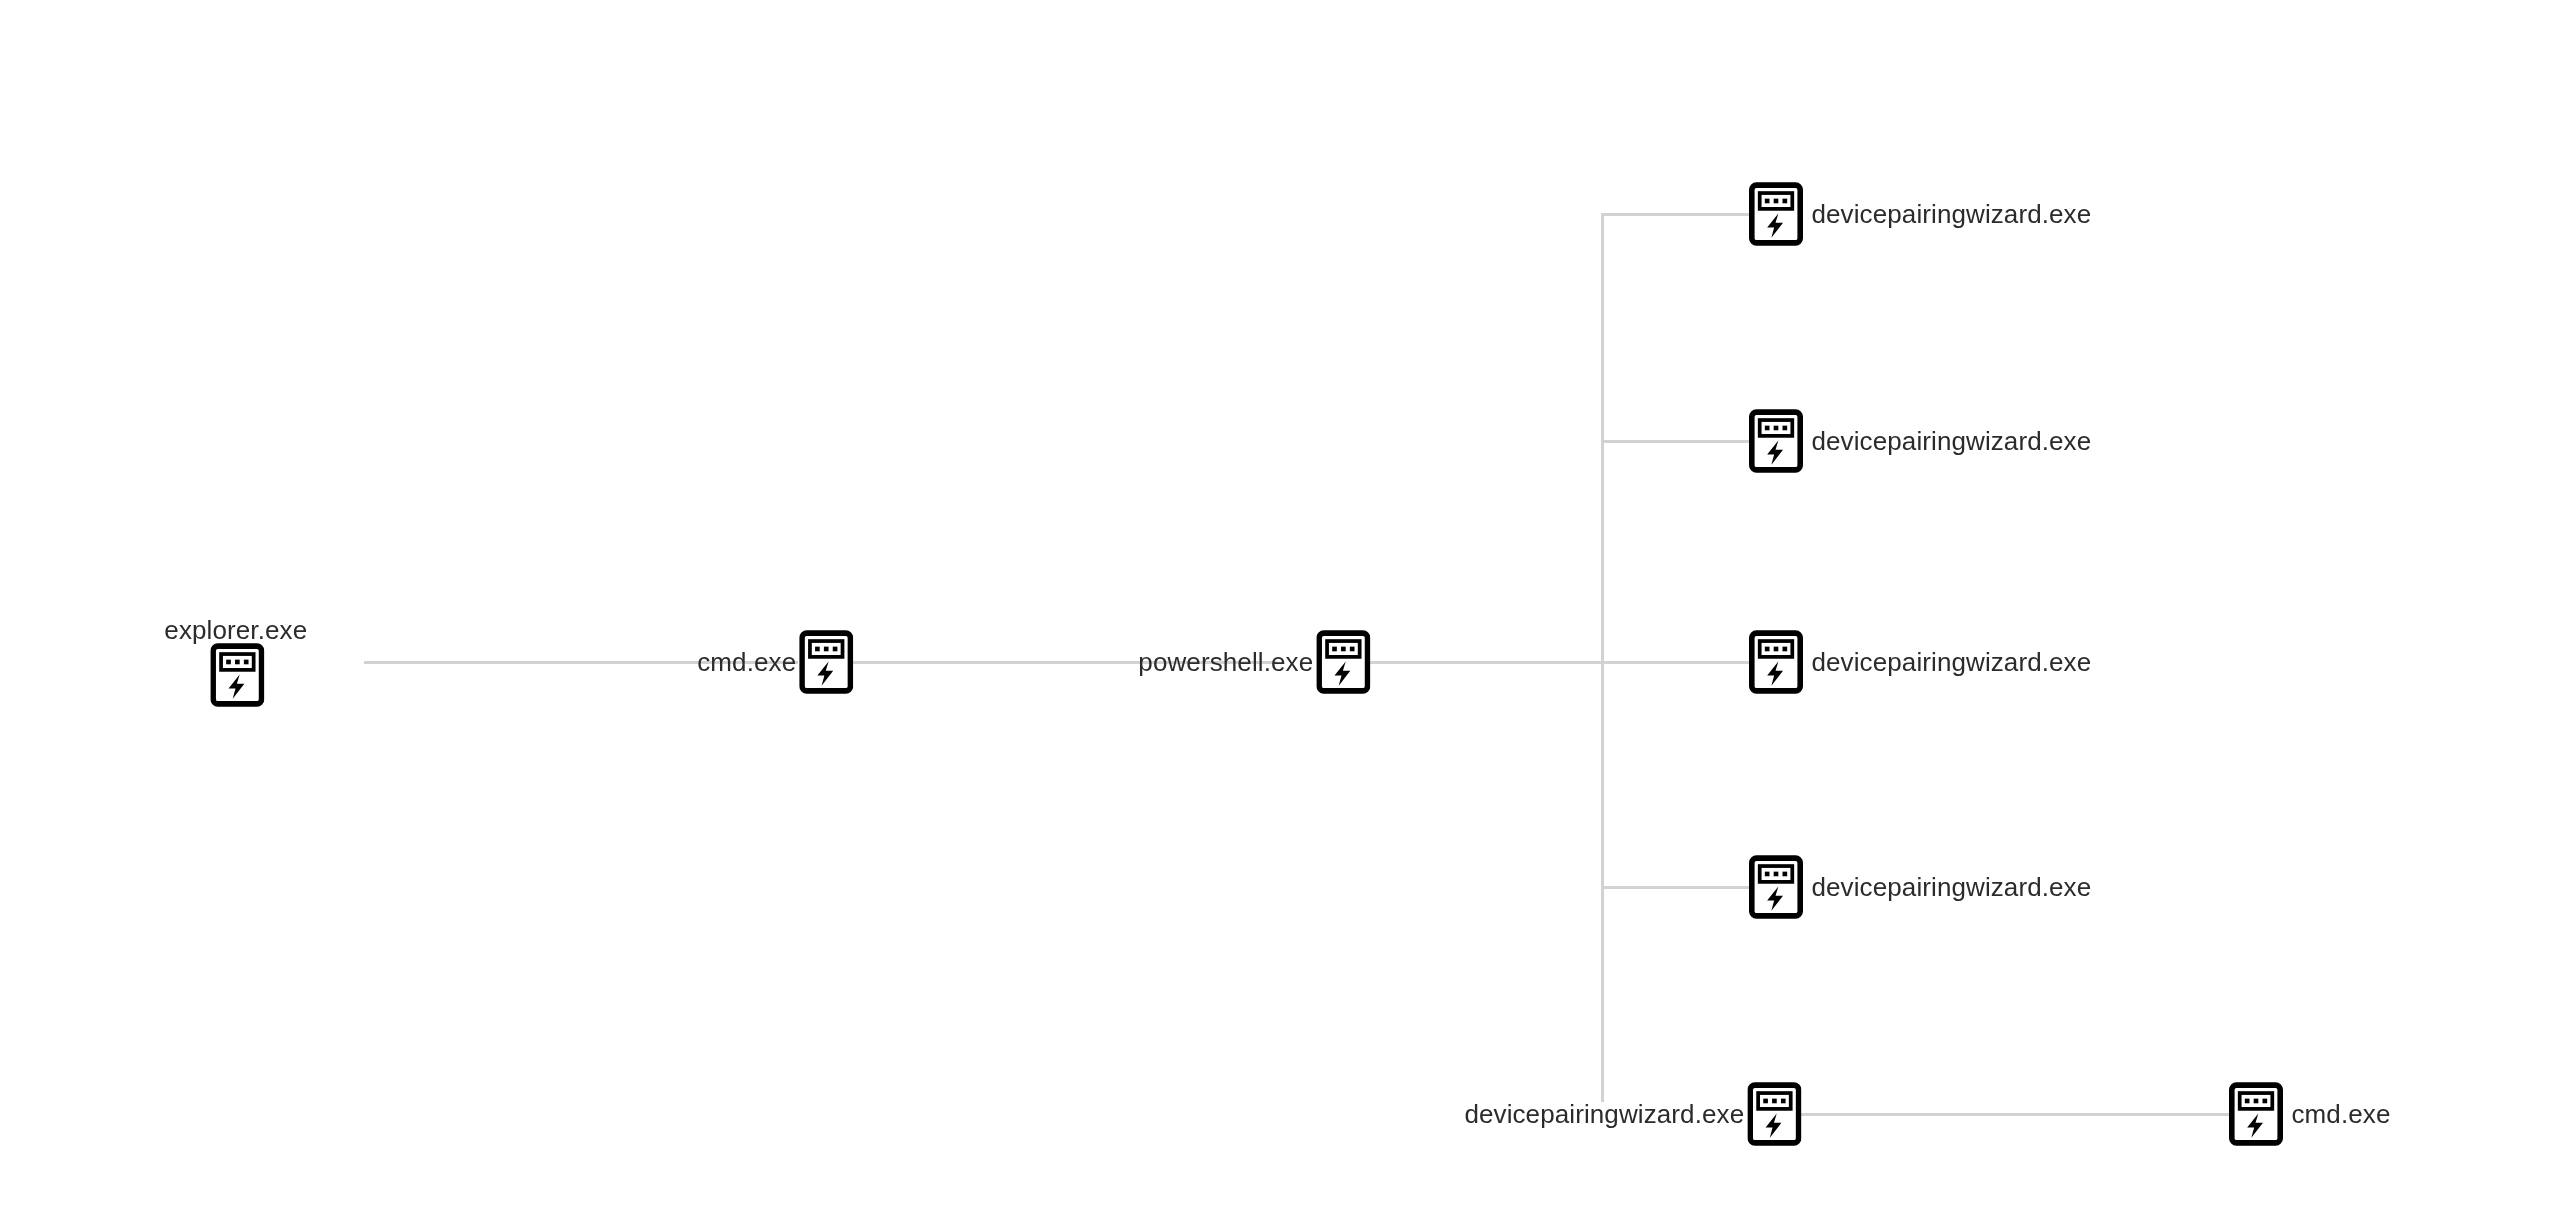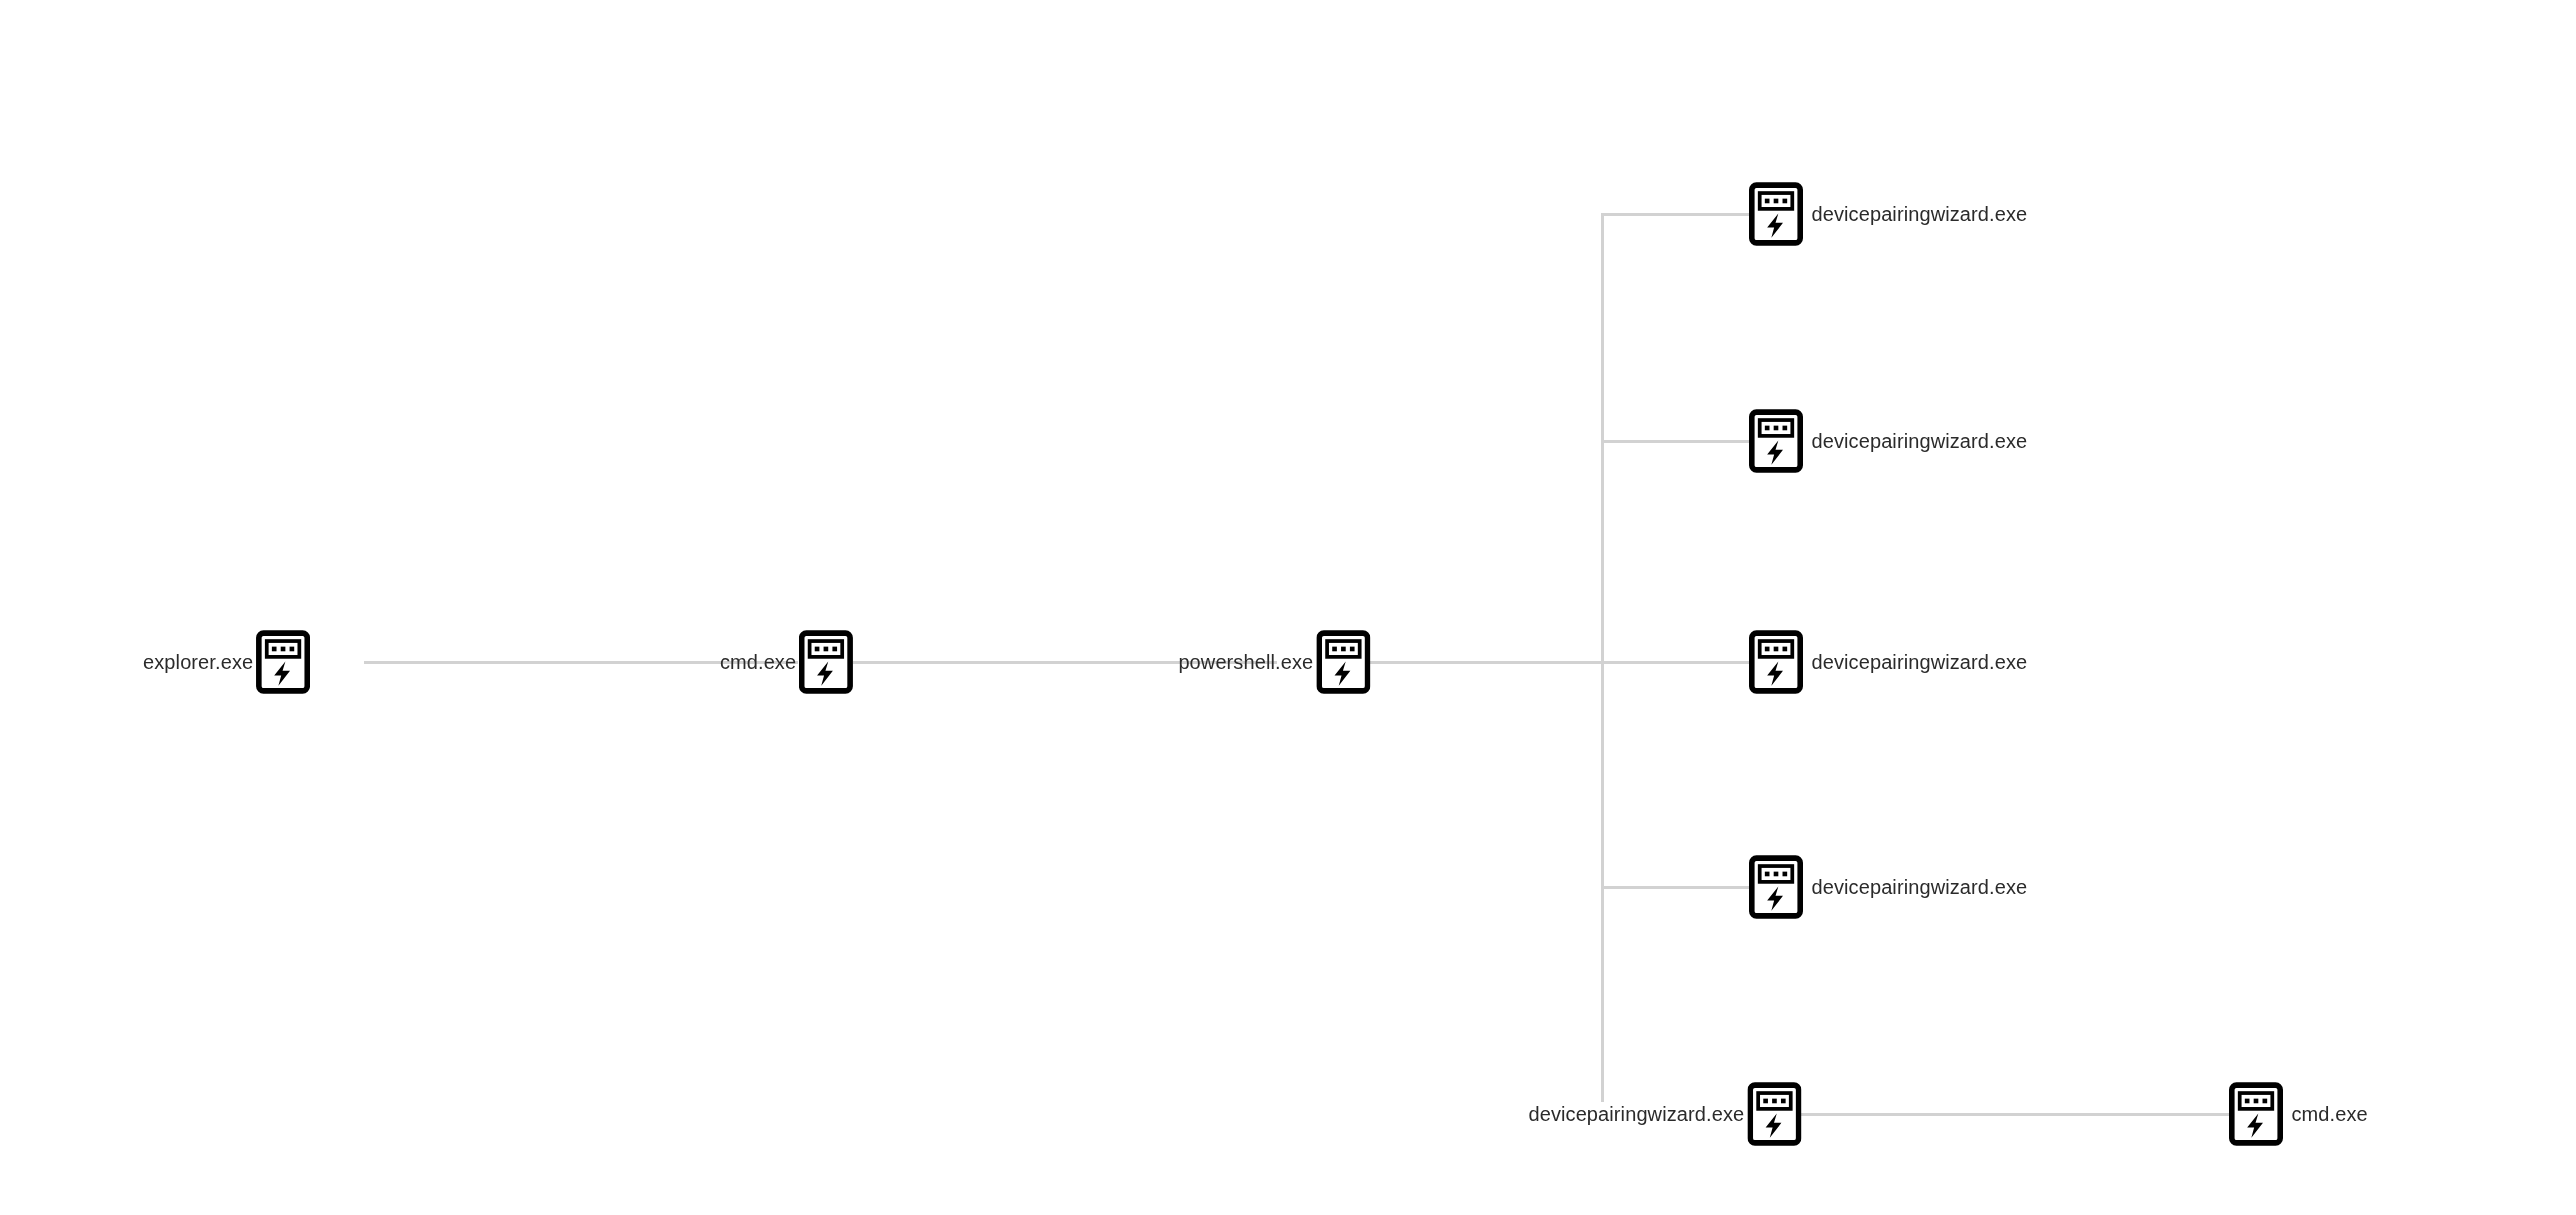--- a/index.html
+++ b/index.html
@@ -37,21 +37,21 @@
   .node {
     position: absolute;
     display: flex;
     align-items: center;
     white-space: nowrap;
   }
   .node.label-left  { flex-direction: row; }
   .node.label-right { flex-direction: row; }
 
   .node-label {
-    font-size: 20px;
+    font-size: 26px;
     color: #2b2b2b;
     letter-spacing: 0.1px;
     line-height: 1;
   }
   .node.label-left .node-label  { margin-right: 2.8px; }
   .node.label-right .node-label { margin-left: 8.5px; }
 
   .node-icon {
     width: 54px;
     height: 64px;
@@ -73,21 +73,21 @@
   <div class="edge-v" style="left:1601px; top:214px; height:888px;"></div>
 
   <div class="edge-h" style="left:1601px; top:213px; width:149px;"></div>
 
   <div class="edge-h" style="left:1601px; top:440px; width:149px;"></div>
 
   <div class="edge-h" style="left:1601px; top:886px; width:149px;"></div>
 
   <div class="edge-h" style="left:1801px; top:1113px; width:429px;"></div>
 
-  <div class="node label-left" style="left:310px; top:662px; transform:translate(-100%,-50%); padding-right:0;">
+  <div class="node label-left" style="left:310px; top:662px; transform:translate(-100%,-50%); padding-right:0;flex-direction:column;">
     <span class="node-label">explorer.exe</span>
     <svg class="node-icon" viewBox="0 0 58 68" xmlns="http://www.w3.org/2000/svg">
       <rect x="3" y="3" width="52" height="62" rx="5" ry="5" fill="#ffffff" stroke="#000000" stroke-width="6"></rect>
       <rect x="11.5" y="11.5" width="35" height="17" fill="#ffffff" stroke="#000000" stroke-width="4"></rect>
       <rect x="17" y="17.5" width="5" height="5" fill="#000000"></rect>
       <rect x="26.5" y="17.5" width="5" height="5" fill="#000000"></rect>
       <rect x="36" y="17.5" width="5" height="5" fill="#000000"></rect>
       <path d="M31.5 33.5 L19.5 48.5 L27 48.5 L24 59.5 L36.5 43.5 L28.5 43.5 Z" fill="#000000"></path>
     </svg>
   </div>

